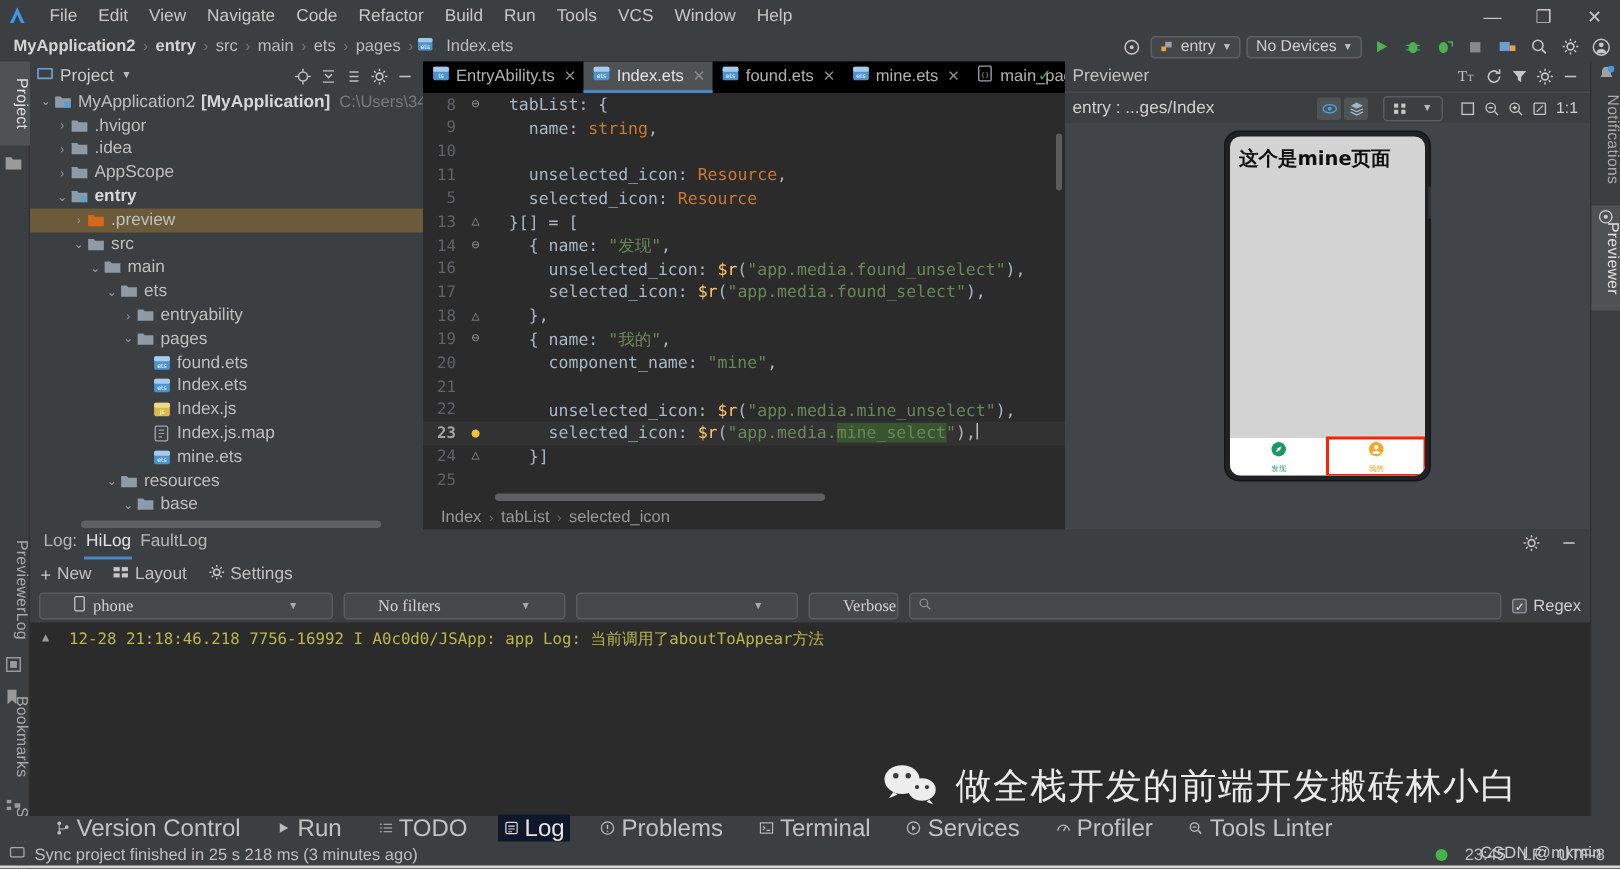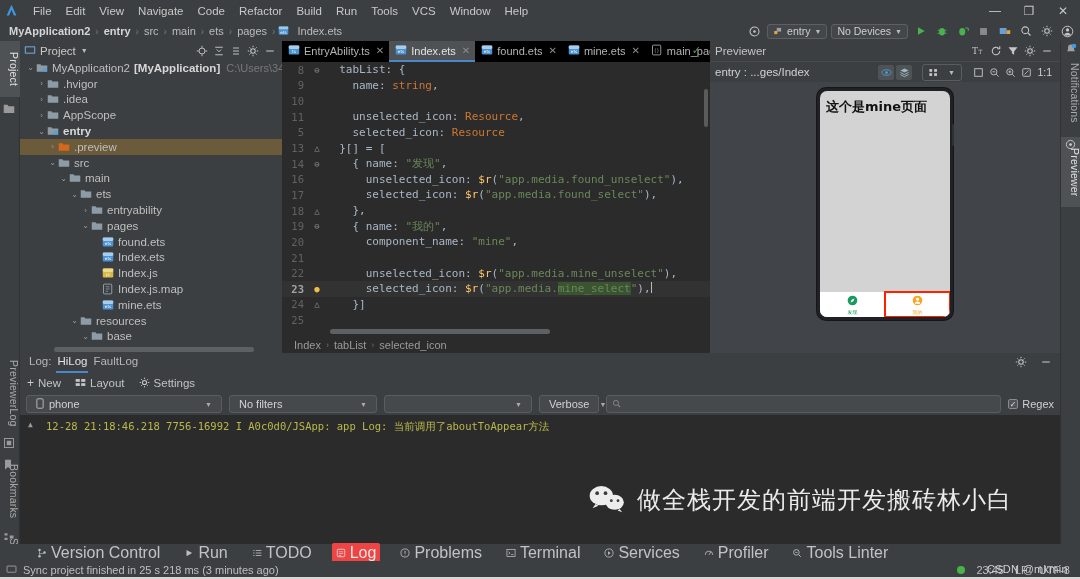--- a/index.html
+++ b/index.html
@@ -129,43 +129,43 @@
   
   .logpanel{ position:absolute; left:20px; top:353px; width:1040px; height:206px; background:#3c3f41; }
   .logtabs{ height:20px; display:flex; padding-left:8px; gap:4px; font-size:11.5px;}
   .logtabs .lt{ color:#b6b6b6; padding:2px 1px;}
   .logtabs .lt.act{ color:#e2e2e2; border-bottom:2px solid #4a88c7; }
   .logtabs .sp{ flex:1;}
   .logtools{ height:20px; display:flex; align-items:center; padding-left:7px; gap:14px; font-size:11.5px; color:#c2c2c2;}
   .logtools .it{ display:flex; align-items:center; gap:4px; }
   .logfilters{ height:22px; display:flex; align-items:center; padding:0 6px; gap:7px; }
   .sel-box{ height:18px; border:1px solid #5a5d5f; border-radius:3px; background:#45494b;
-    display:flex; align-items:center; padding:0 9px; gap:5px; font-size:11px; color:#d2d2d2;}
+    display:flex; align-items:center; padding:0 22px; gap:5px; font-size:11px; color:#d2d2d2;font-family:Liberation Serif, serif;}
   .sel-box .sp{ flex:1; }
   .sel-box .car{ font-size:7px; color:#aaa; }
   .search-box{ flex:1; height:18px; border:1px solid #5a5d5f; border-radius:3px; background:#45494b;
     display:flex; align-items:center; padding:0 5px; gap:4px; font-size:11px; color:#7c7c7c;}
   .regex{ display:flex; align-items:center; gap:4px; font-size:11px; color:#d0d0d0; }
   .cbx{ width:10px; height:10px; border:1px solid #8a8a8a; background:#50545a; border-radius:2px;
     display:flex; align-items:center; justify-content:center; font-size:8px; color:#e0e0e0; }
   .console{ position:absolute; left:0; top:62px; right:0; bottom:0; background:#2b2b2b;
     font-family:"DejaVu Sans Mono", monospace; font-size:10.5px; padding-top:4px; }
   .logline{ padding-left:26px; color:#bbb84a; white-space:pre; line-height:15px; }
   .conarrow{ position:absolute; left:8px; top:5px; color:#9a9a9a; font-size:8px;}
 
   
-  .wm{ position:absolute; left:588px; top:484px; display:flex; align-items:flex-start; gap:9px;
+  .wm{ position:absolute; left:588px; top:508px; display:flex; align-items:flex-start; gap:9px;
     pointer-events:none; }
   .wm .txt{ font-size:24px; color:#ebebeb; font-family:"DejaVu Sans", sans-serif; letter-spacing:1px;}
 
   
   .toolwin{ position:absolute; left:0; top:544px; width:1080px; height:17px; background:#3c3f41;
     display:flex; align-items:center; padding-left:33px; gap:16px; font-size:16px; color:#c2c2c2;}
   .toolwin .tw{ display:flex; align-items:center; gap:4px; padding:1px 4px; border-radius:2px;}
-  .toolwin .tw.act{ background:#ef4444; color:#e6e6e6; }
+  .toolwin .tw.act{ background:#0f172a; color:#e6e6e6; }
   .status{ position:absolute; left:0; top:561px; width:1080px; height:18px; background:#3c3f41;
     display:flex; align-items:center; padding-left:6px; gap:6px; font-size:11px; color:#bfbfbf;}
   .status .sp{ flex:1; }
   .status .rgt{ display:flex; align-items:center; gap:11px; padding-right:10px; }
   .dot{ width:8px; height:8px; border-radius:50%; background:#49b34b; }
   .wm2{ position:absolute; right:12px; top:563px; font-size:11px; color:#cfcfcf; letter-spacing:0.3px;}
   .bottomedge{ position:absolute; left:0; top:577px; width:1080px; height:2px; background:#d7d7d7;}
 </style>
 </head>
 <body>

